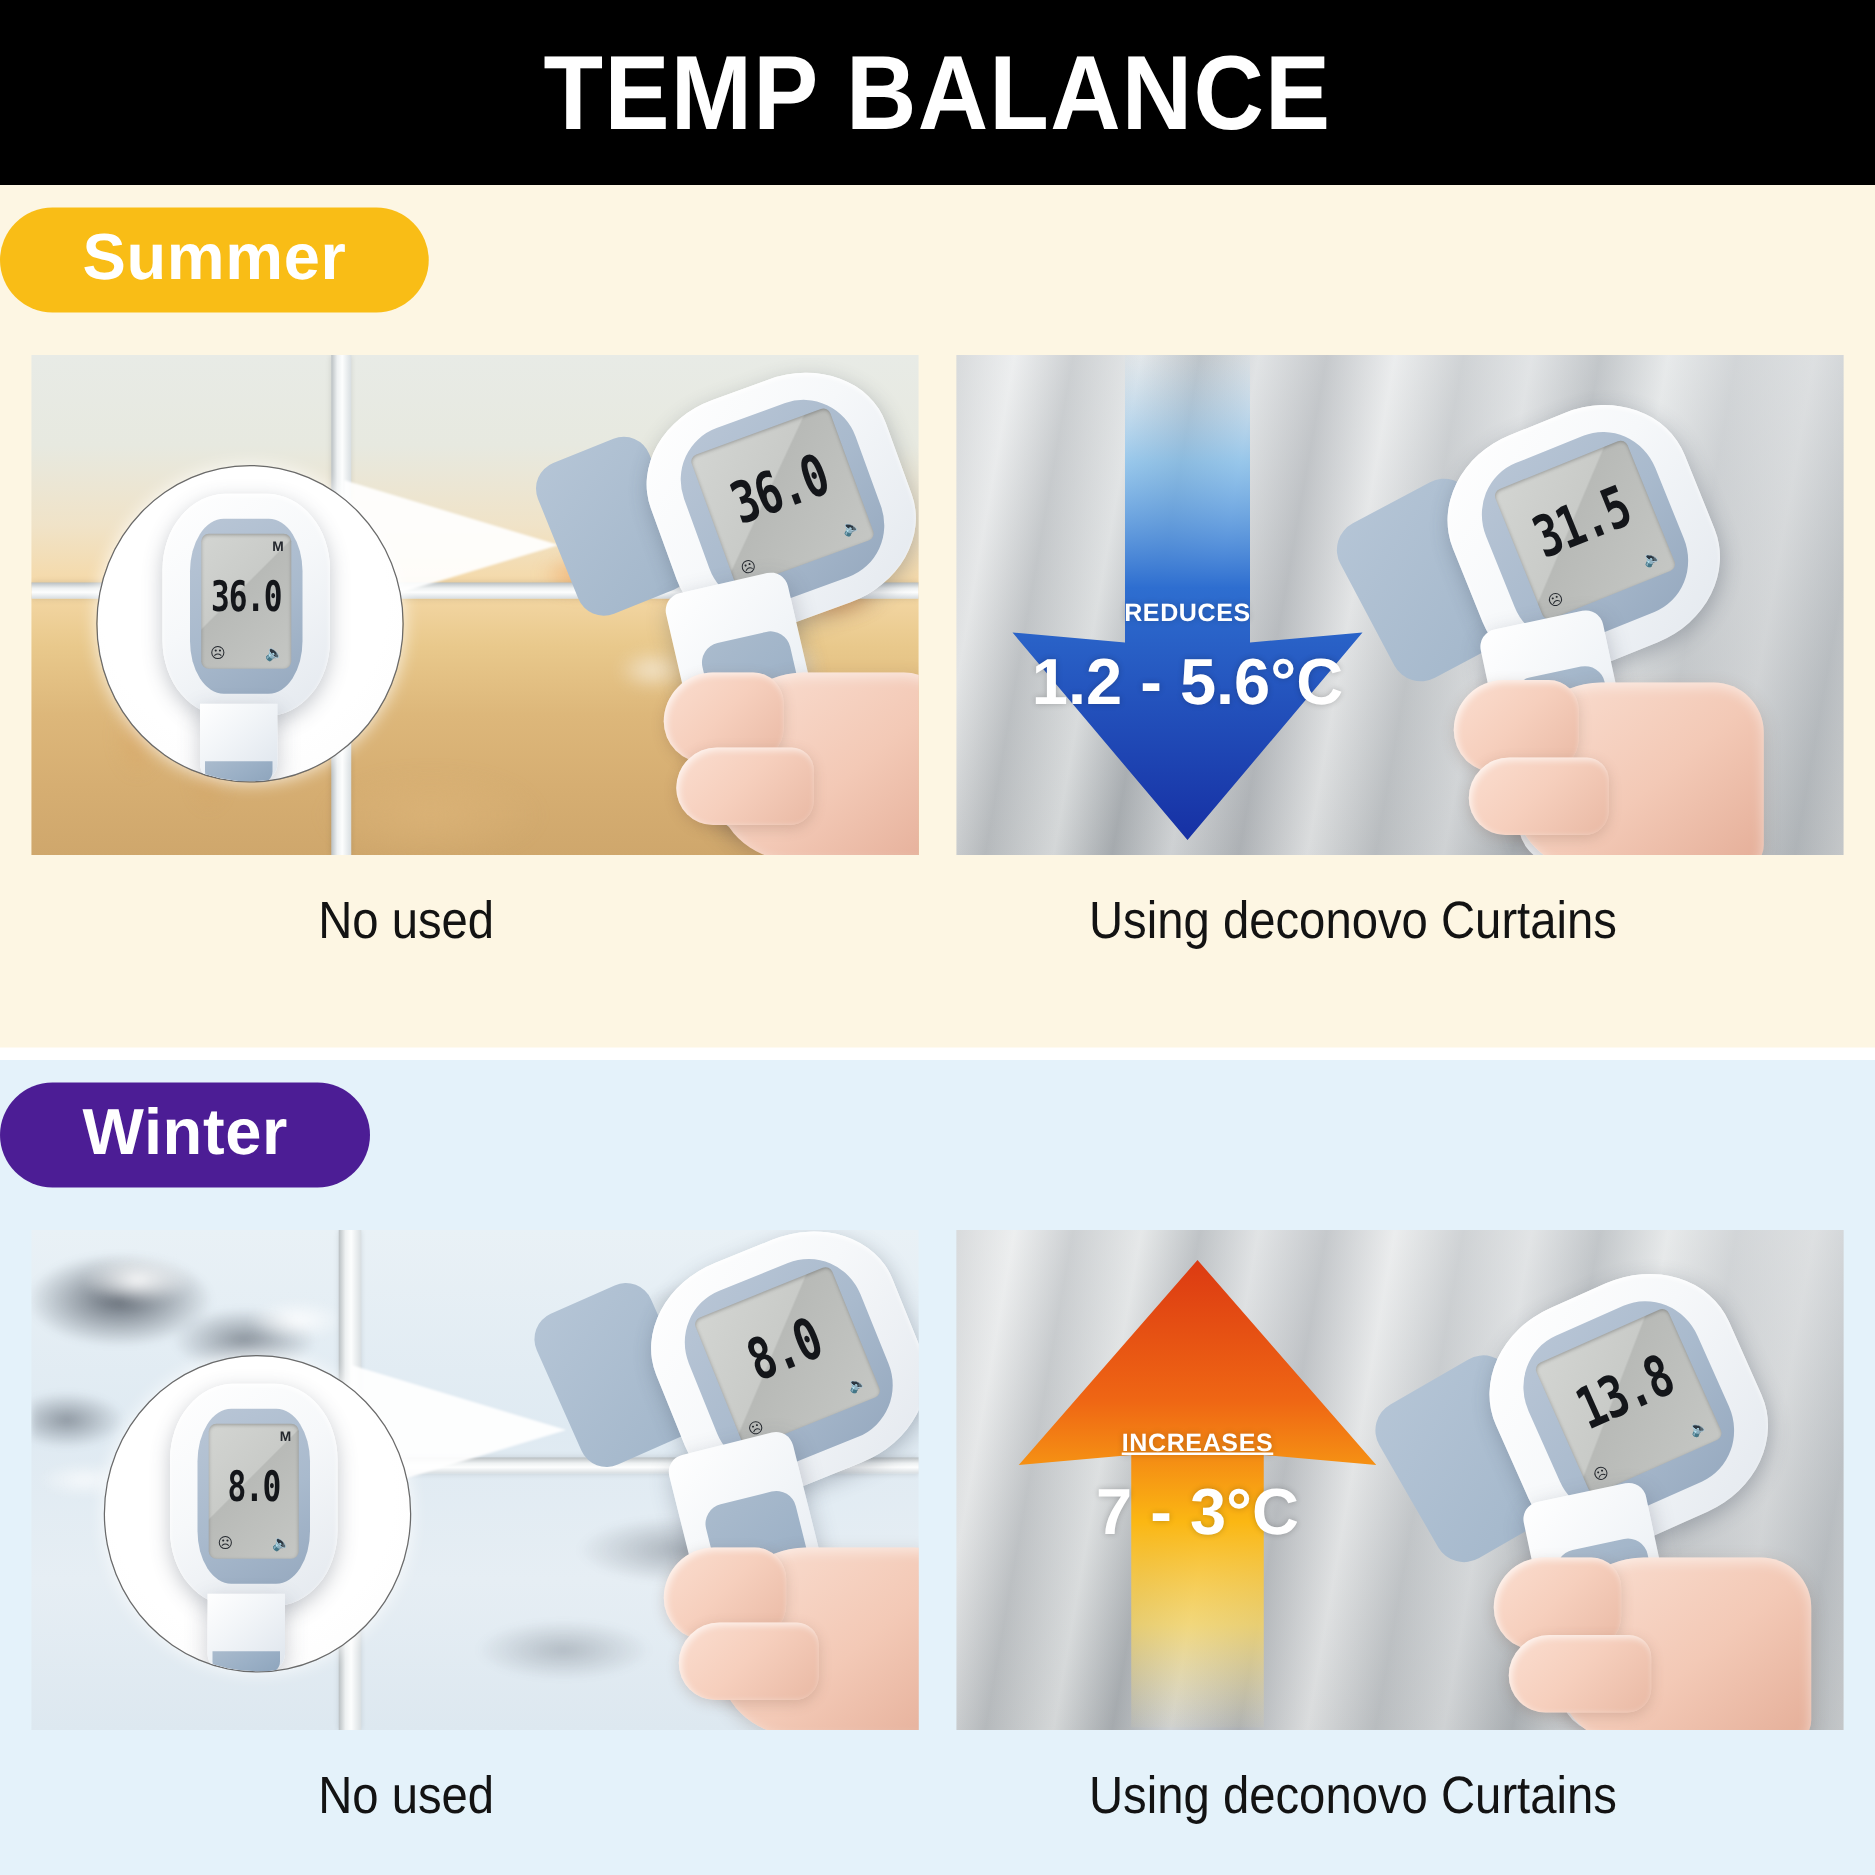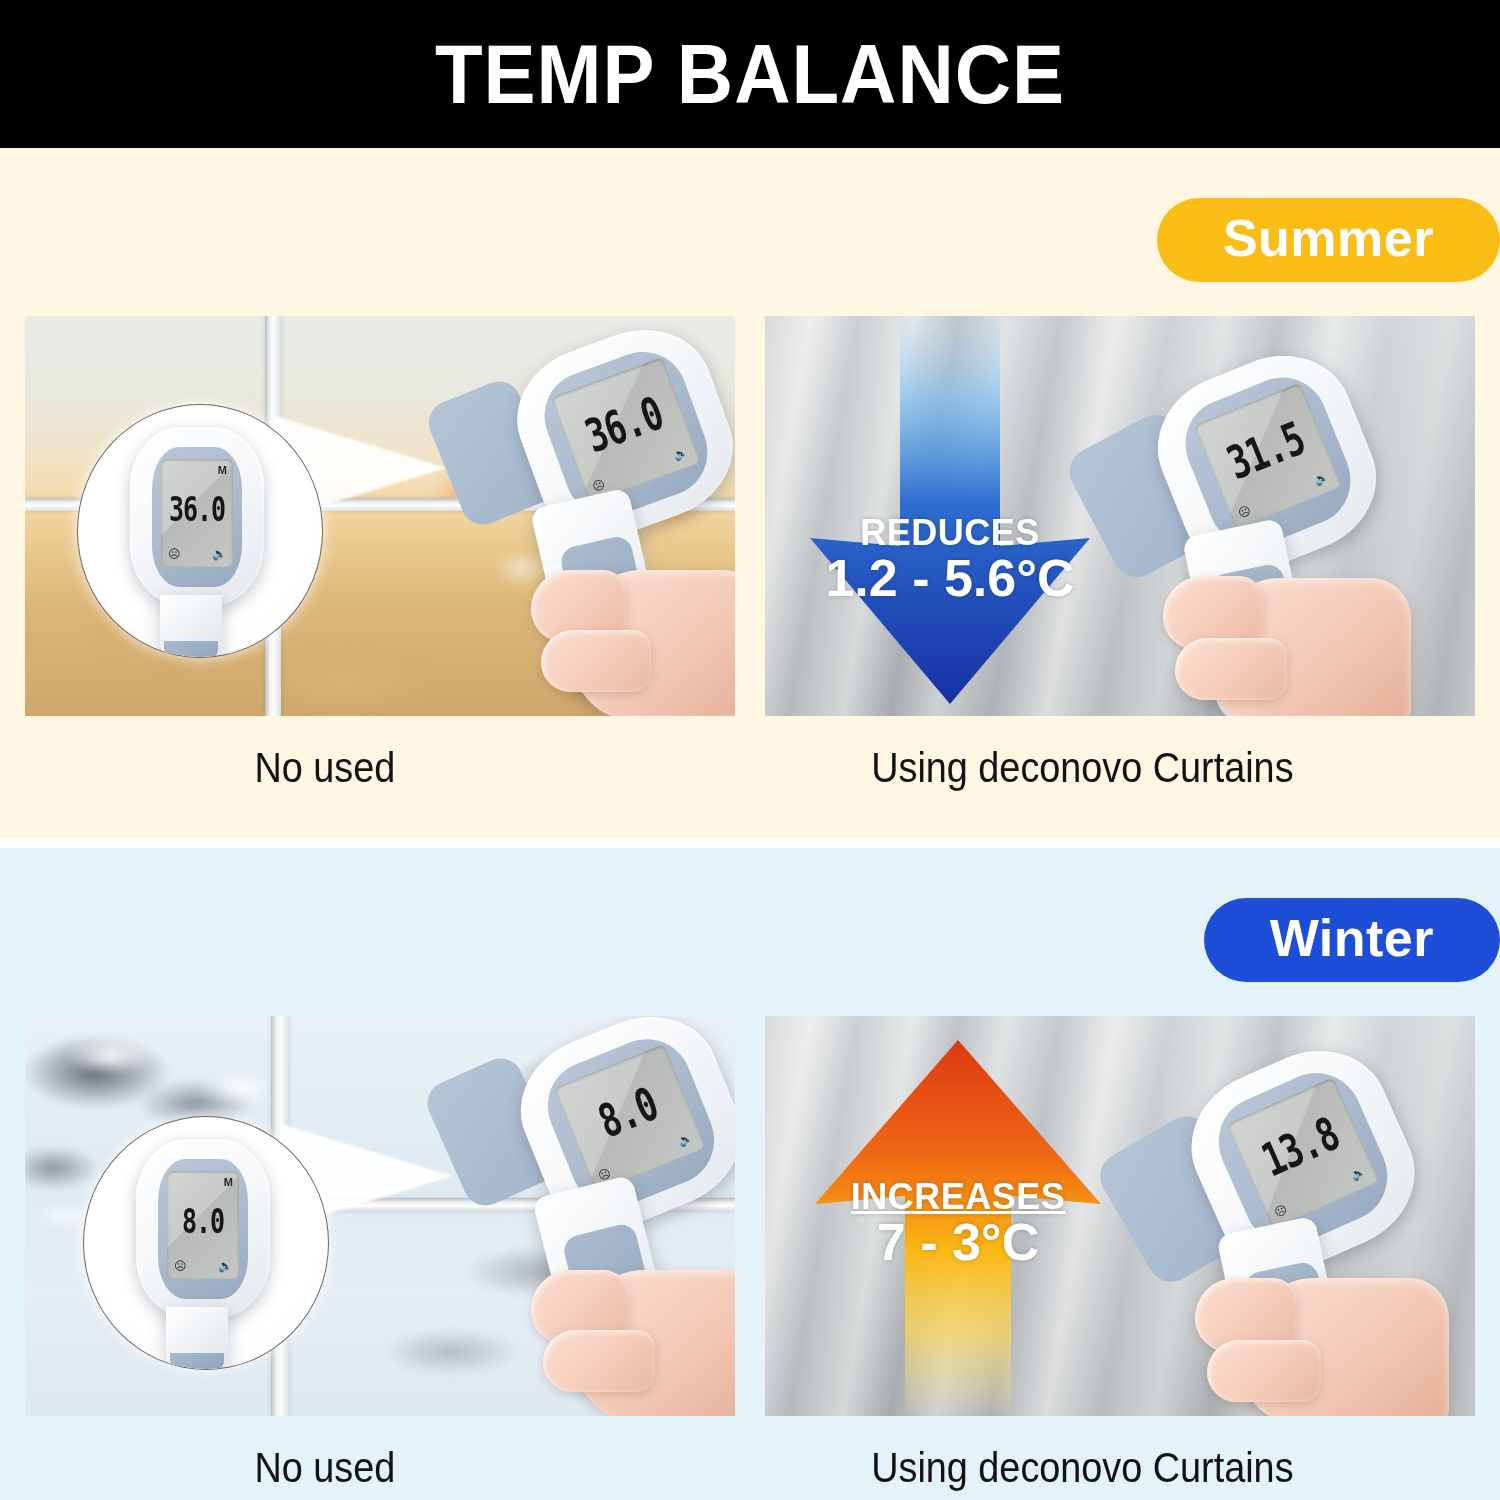--- a/index.html
+++ b/index.html
@@ -31,32 +31,32 @@
     transform: scaleY(1.08);
   }
 
   
   .season-section { position: relative; width: 1500px; }
   .season-summer { height: 690px; background: #fdf6e3; }
   .season-winter { height: 662px; background: #e4f2fa; }
   .section-gap { height: 10px; background: #ffffff; }
 
   
-  .badge-row { display: flex; justify-content: flex-end; padding-top: 50px; }
+  .badge-row { display: flex; justify-content: flex-start; padding-top: 18px; }
   .badge {
     border-radius: 60px;
     padding: 14px 66px 18px 66px;
     color: #ffffff;
     font-size: 52px;
     font-weight: bold;
     letter-spacing: 0.5px;
     line-height: 1.0;
   }
   .badge-summer { background: #f9bd16; }
-  .badge-winter { background: #1d4ed8; }
+  .badge-winter { background: #4c1d95; }
 
   
   .panels {
     display: flex;
     gap: 30px;
     padding: 0 25px;
     margin-top: 34px;
   }
   .panel {
     position: relative;
@@ -244,21 +244,21 @@
   .arrow-wrap { position: absolute; }
   .arrow-label {
     position: absolute;
     width: 100%;
     text-align: center;
     color: #ffffff;
     font-weight: bold;
     text-shadow: 0 0 5px rgba(0,0,0,0.22);
     white-space: nowrap;
   }
-  .arrow-title { font-size: 36px; letter-spacing: 0.5px; }
+  .arrow-title { font-size: 20px; letter-spacing: 0.5px; }
   .arrow-value { font-size: 52px; letter-spacing: 0px; }
 
   
   .captions {
     display: flex;
     padding: 0 25px;
     margin-top: 28px;
   }
   .caption {
     width: 712px;

